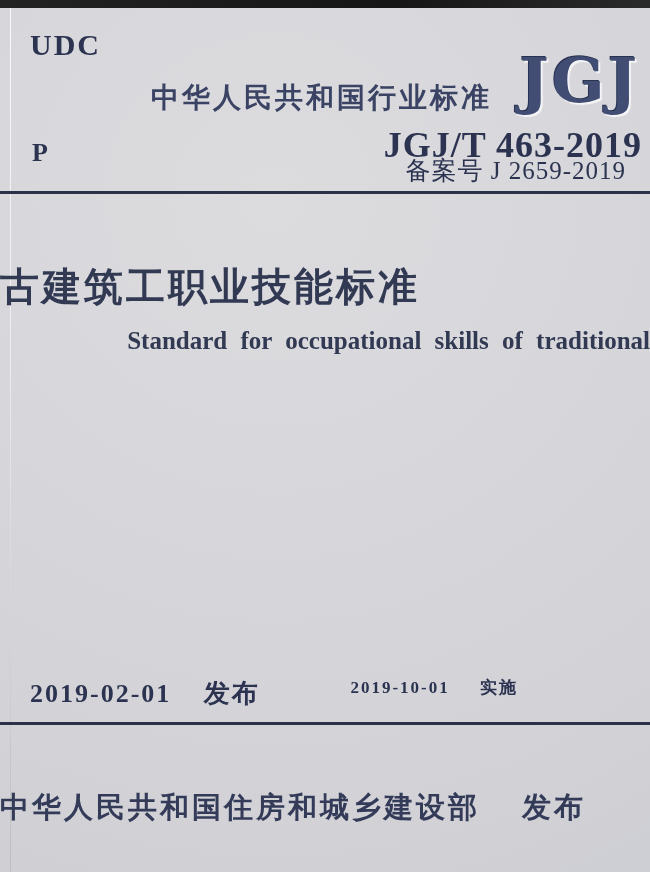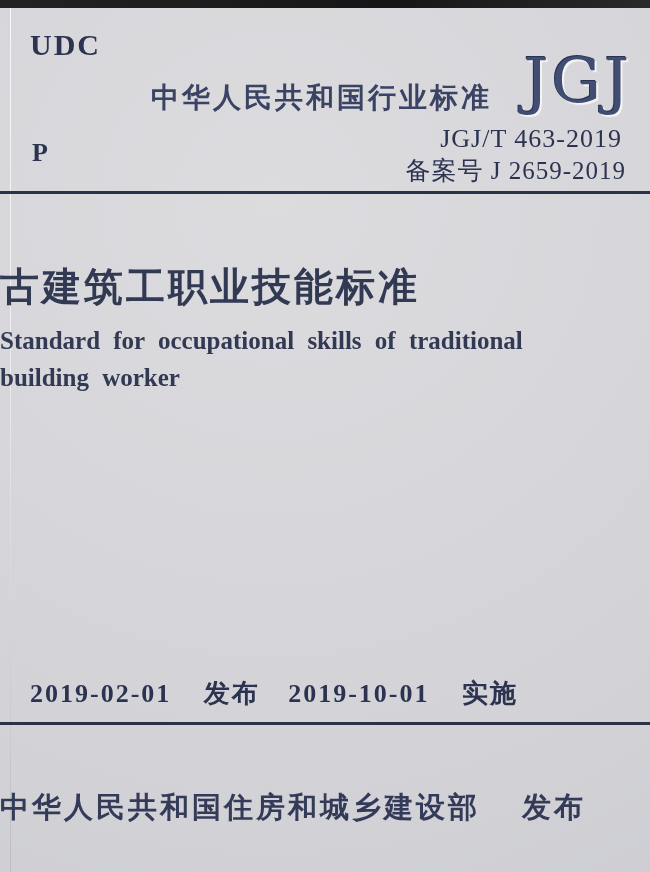--- a/index.html
+++ b/index.html
@@ -33,44 +33,44 @@
   .txt{position:absolute;color:var(--ink);white-space:nowrap;}
 
   .udc{left:30px;top:20px;font-size:30px;font-weight:700;letter-spacing:2px;color:var(--ink-strong);}
   .p-mark{left:32px;top:130px;font-size:26px;font-weight:700;color:var(--ink-strong);}
 
   .header-cn{
     left:151px;top:71px;font-size:28px;font-weight:700;letter-spacing:3px;
     color:#3b4364;
   }
   .jgj-logo{
-    right:18px;top:36px;font-size:62px;font-weight:400;letter-spacing:3px;
+    right:10px;top:36px;font-size:62px;font-weight:700;letter-spacing:3px;
     color:#424d74;
     text-shadow:-1px -1px 0 #2a3252, 2px 2px 1px rgba(250,250,252,.85);
     font-family:"DejaVu Serif","Liberation Serif",serif;
   }
-  .std-number{right:28px;top:116px;font-size:26px;font-weight:400;letter-spacing:1px;color:var(--ink-strong);}
+  .std-number{right:8px;top:116px;font-size:36px;font-weight:700;letter-spacing:1px;color:var(--ink-strong);}
   .record-number{right:24px;top:146px;font-size:25px;font-weight:400;letter-spacing:1px;color:var(--ink-strong);}
 
   .rule{position:absolute;left:0;width:650px;height:3px;background:var(--rule);}
   .rule-top{top:183px;}
   .rule-bottom{top:714px;}
 
   .title-cn{
     left:0;top:252px;width:650px;text-align:left;
     font-size:39px;font-weight:700;letter-spacing:3px;color:#313953;
   }
   .title-en{
-    left:0;top:314px;width:650px;text-align:left;white-space:normal;
+    left:0;top:314px;width:650px;text-align:right;white-space:normal;
     font-size:25px;line-height:37px;font-weight:600;word-spacing:7px;color:#313953;
   }
 
   .dates-row{position:absolute;left:0;top:668px;width:540px;height:32px;}
   .date-left{position:absolute;left:30px;top:0;font-size:26px;font-weight:700;color:var(--ink-strong);}
-  .date-right{position:absolute;right:22px;top:0;font-size:26px;font-weight:700;color:var(--ink-strong);}
+  .date-right{position:absolute;right:22px;top:0;font-size:17px;font-weight:700;color:var(--ink-strong);}
   .date-num{letter-spacing:2px;}
   .date-label{margin-left:26px;letter-spacing:2px;}
 
   .publisher-row{
     position:absolute;left:0;top:780px;width:650px;text-align:left;
     font-size:29px;font-weight:700;letter-spacing:3px;color:#333b58;
   }
   .publisher-gap{display:inline-block;width:42px;}
 </style>
 </head>
@@ -88,21 +88,20 @@
     <div class="txt header-cn">中华人民共和国行业标准</div>
     <div class="txt jgj-logo">JGJ</div>
     <div class="txt std-number">JGJ/T 463-2019</div>
     <div class="txt record-number">备案号 J 2659-2019</div>
 
     <div class="rule rule-top"></div>
 
     <div class="txt title-cn">古建筑工职业技能标准</div>
     <div class="txt title-en">
       <span>Standard for occupational skills of traditional</span><br>
-      <span>building worker</span>
     </div>
 
     <div class="dates-row">
       <div class="date-left">
         <span class="date-num">2019-02-01</span>
         <span class="date-label">发布</span>
       </div>
       <div class="date-right">
         <span class="date-num">2019-10-01</span>
         <span class="date-label">实施</span>

